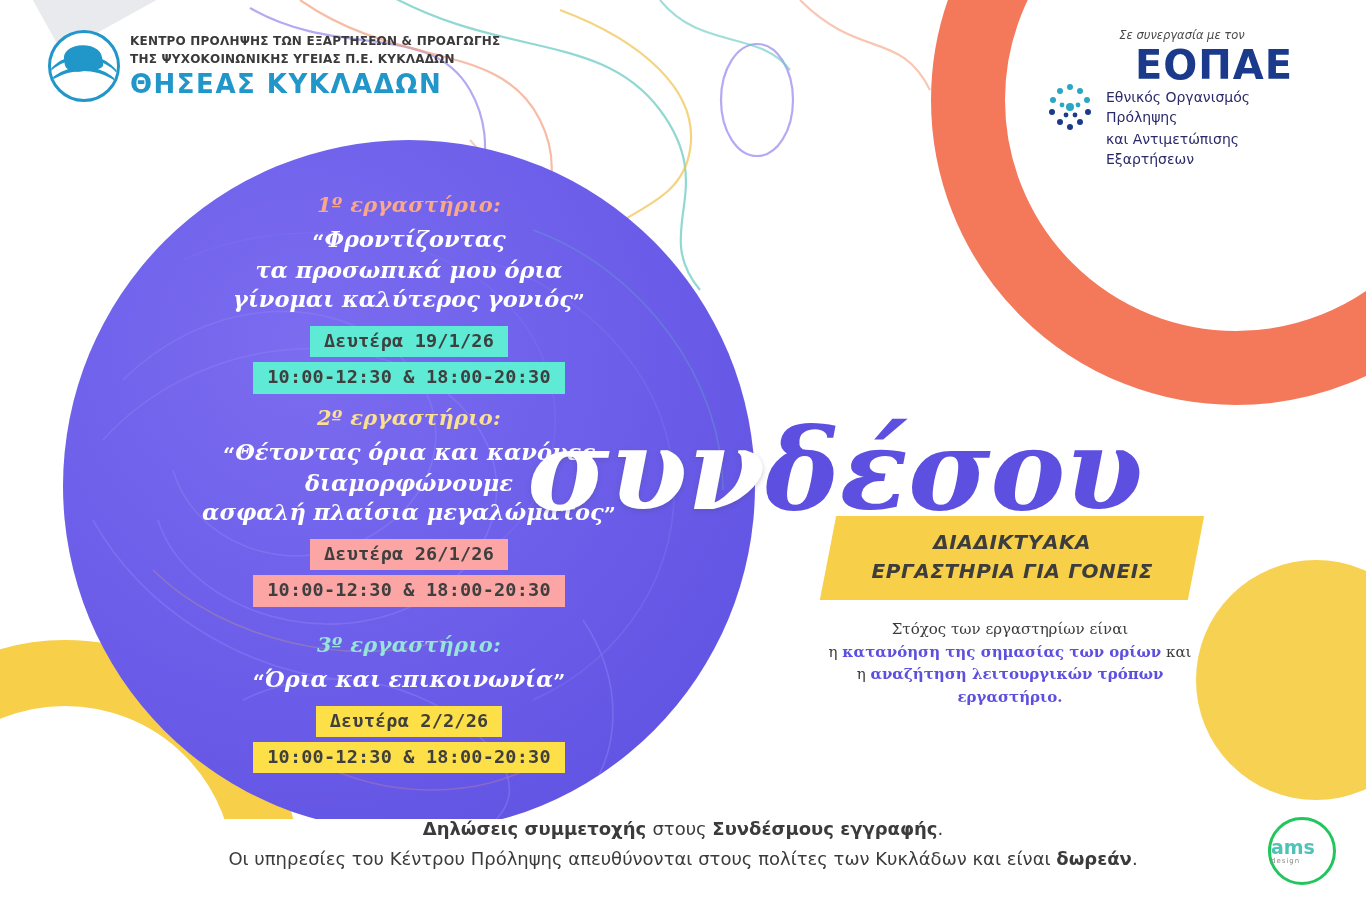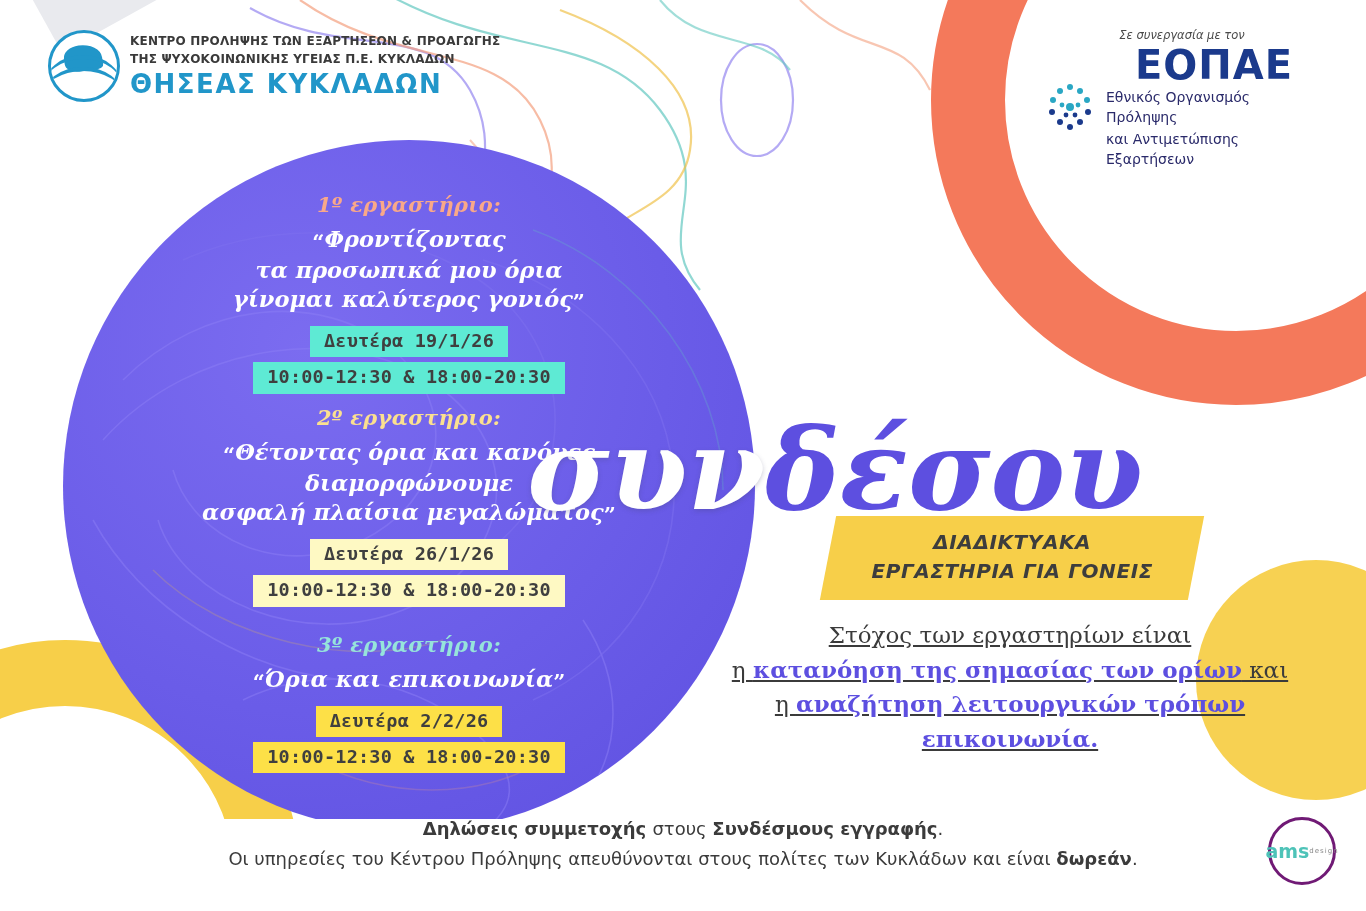--- a/index.html
+++ b/index.html
@@ -161,21 +161,21 @@
     color: #3f3f3f;
     padding: 5px 14px 6px;
     margin-top: 10px;
     font-size: 18px;
     letter-spacing: .2px;
     line-height: 1.1;
   }
   .pill.date { font-size: 18.5px; }
   .pill.time { font-size: 18.5px; margin-top: 5px; }
   .pill.p-orange { background: #5eead4; }
-  .pill.p-yellow { background: #fef9c3; }
+  .pill.p-yellow { background: #fca5a5; }
   .pill.p-teal   { background: #fde047; }
 
   
   .headline {
     position: absolute;
     left: 455px;
     top: 414px;
     width: 760px;
     text-align: center;
     font-family: "DejaVu Serif", serif;
@@ -209,24 +209,23 @@
     letter-spacing: .6px;
   }
 
   .goal {
     position: absolute;
     left: 700px;
     top: 618px;
     width: 620px;
     text-align: center;
     font-family: "DejaVu Serif", serif;
-    font-size: 23px;
+    font-size: 15px;
     line-height: 1.5;
     color: #3b3b3b;
-    text-decoration: underline;
   }
   .goal b { color: #5d4fe0; font-weight: bold; }
 
   
   .footer {
     position: absolute;
     left: 0;
     bottom: 36px;
     width: 1366px;
     text-align: center;
@@ -337,24 +336,24 @@
     margin-top: 3px;
   }
 
   .logo-ams {
     position: absolute;
     right: 30px;
     bottom: 26px;
     width: 62px;
     height: 62px;
     border-radius: 50%;
-    border: 3px solid #701a75;
+    border: 3px solid #22c55e;
     display: flex;
-    flex-direction: row;
-    align-items: center;
+    flex-direction: column;
+    align-items: flex-start;
     justify-content: center;
   }
   .logo-ams .t {
     font-family: "DejaVu Sans", sans-serif;
     font-size: 19px;
     font-weight: bold;
     color: #4ec3b8;
     line-height: 1;
   }
   .logo-ams .s {
@@ -454,21 +453,21 @@
 
   <div class="goal">
     <div>Στόχος των εργαστηρίων είναι</div>
     <div>
       <span>η </span><b>κατανόηση της σημασίας των ορίων</b><span> και</span>
     </div>
     <div>
       <span>η </span><b>αναζήτηση λειτουργικών τρόπων</b>
     </div>
     <div>
-      <b>επικοινωνία.</b>
+      <b>εργαστήριο.</b>
     </div>
   </div>
 
   <div class="bg-footer-line"></div>
   <div class="footer">
     <div class="l1">
       <b>Δηλώσεις συμμετοχής </b><span>στους </span><b>Συνδέσμους εγγραφής</b><span>.</span>
     </div>
     <div>
       <span>Οι υπηρεσίες του Κέντρου Πρόληψης απευθύνονται στους πολίτες των Κυκλάδων και είναι </span><b>δωρεάν</b><span>.</span>

